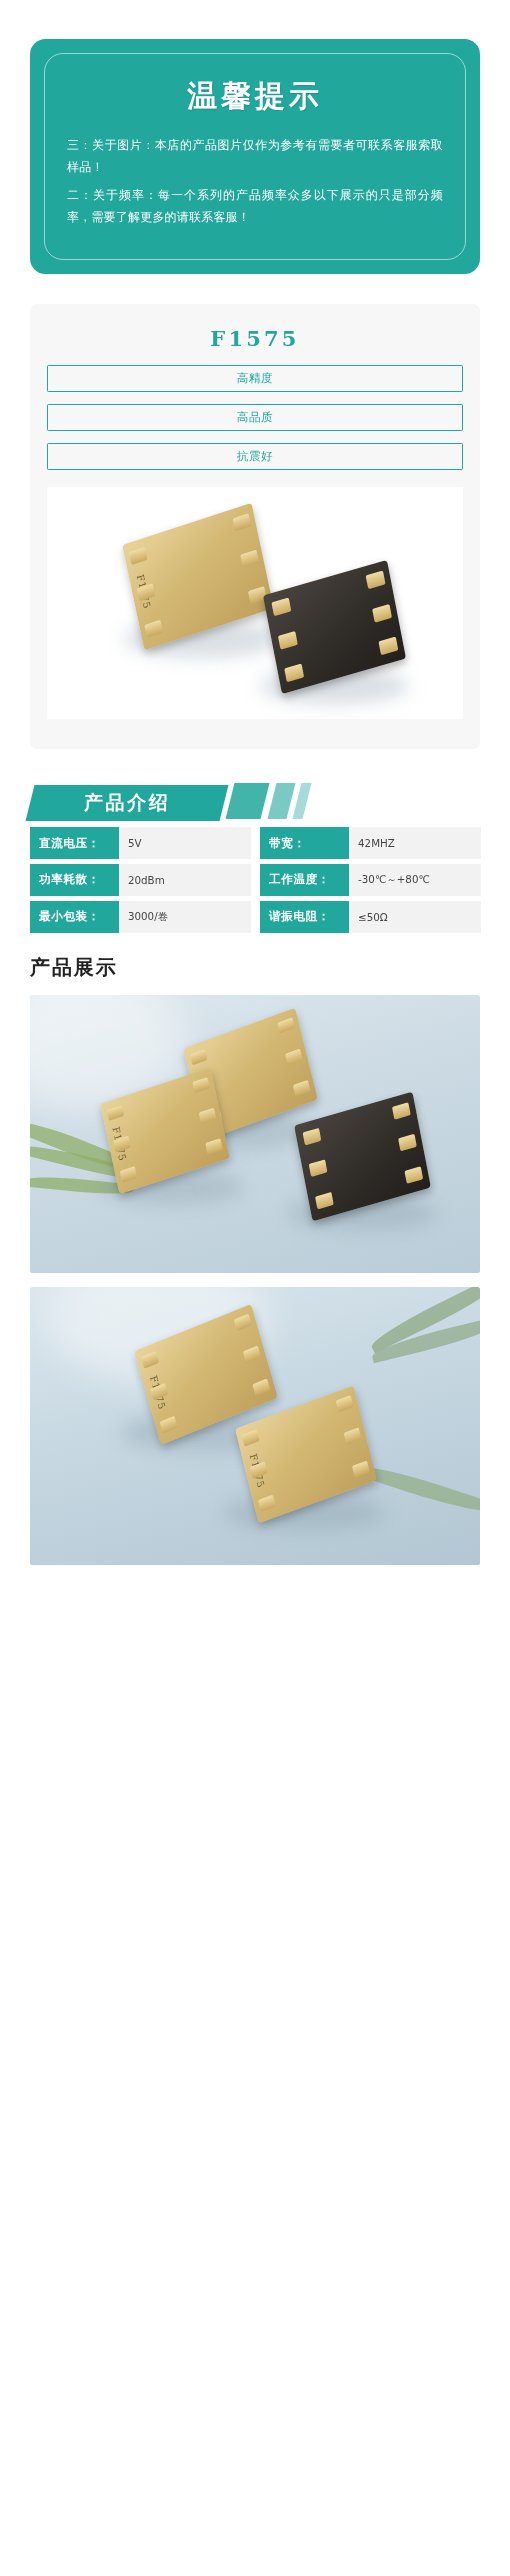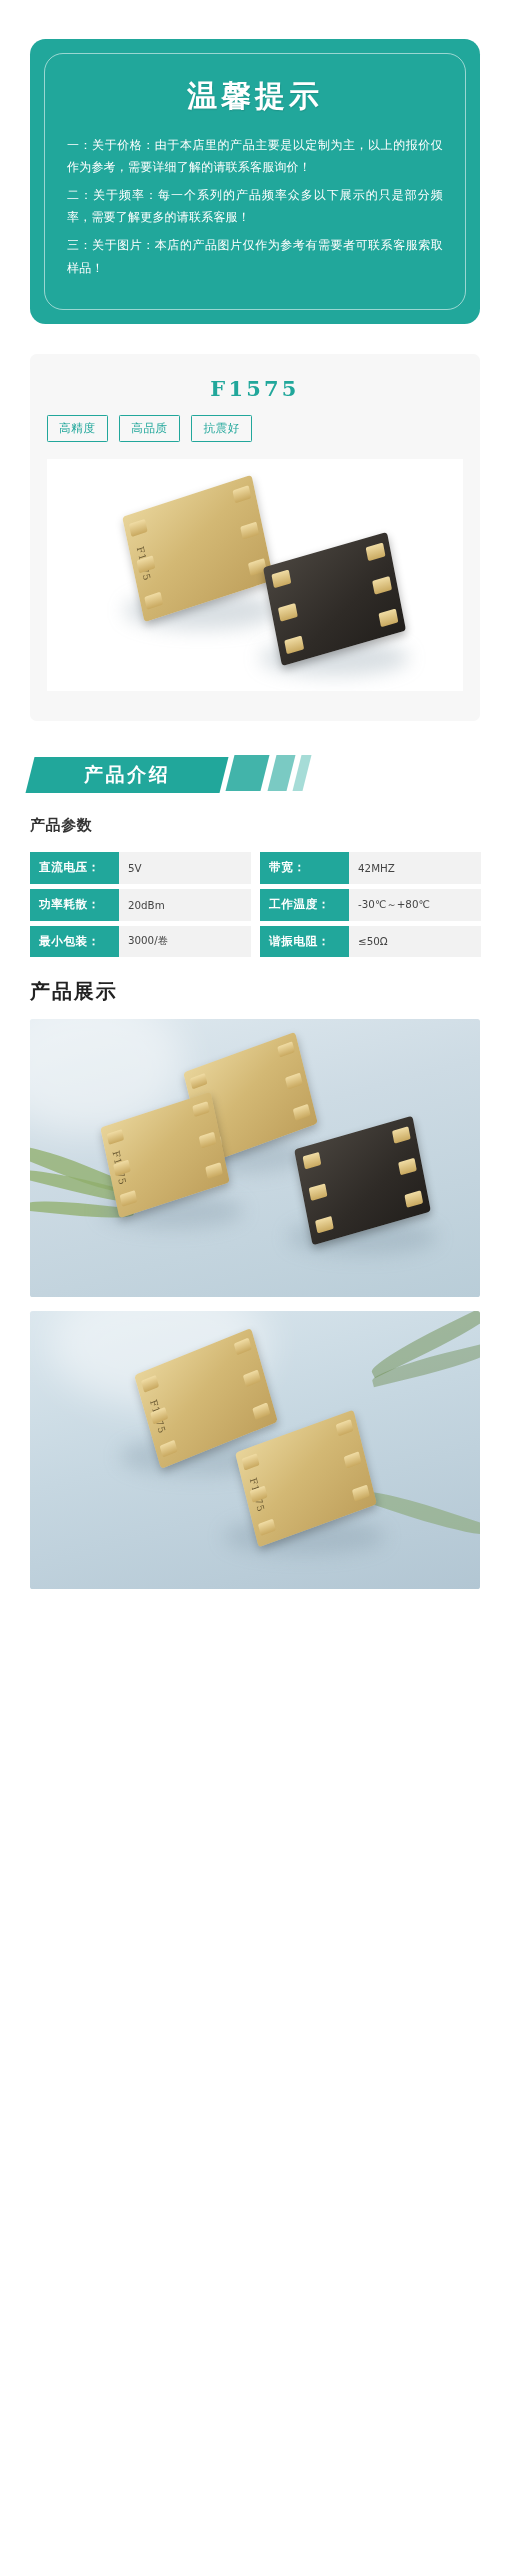--- a/index.html
+++ b/index.html
@@ -102,23 +102,24 @@
   .hero-model {
     color: #21a79b;
     font-family: "DejaVu Serif", "Liberation Serif", serif;
     font-size: 21px;
     font-weight: bold;
     letter-spacing: 3.2px;
     margin-bottom: 14px;
   }
   .tag-row {
     display: flex;
-    justify-content: flex-start;
+    justify-content: space-between;
     gap: 11.6px;
     margin-bottom: 17px;
+    flex-direction: column;
   }
   .tag {
     border: 0.6px solid #21a79b;
     color: #21a79b;
     font-size: 11.6px;
     padding: 5.2px 11px;
     border-radius: 1.3px;
     letter-spacing: 0.6px;
   }
   .hero-photo {
@@ -267,23 +268,22 @@
 </head>
 <body>
 
 <div class="page">
 
   <div class="notice-wrap">
     <div class="notice-card">
       <div class="notice-inner">
         <div class="notice-title">温馨提示</div>
         <ul class="notice-list">
-          <li>一：关于价格：由于本店里的产品主要是以定制为主，以上的报价仅作为参考，需要详细了解的请联系客服询价！</li>
+          <li>三：关于图片：本店的产品图片仅作为参考有需要者可联系客服索取样品！</li>
           <li>二：关于频率：每一个系列的产品频率众多以下展示的只是部分频率，需要了解更多的请联系客服！</li>
-          <li>三：关于图片：本店的产品图片仅作为参考有需要者可联系客服索取样品！</li>
         </ul>
       </div>
     </div>
   </div>
 
   <div class="hero-wrap">
     <div class="hero-card">
       <div class="hero-model">F1575</div>
       <div class="tag-row">
         <div class="tag">高精度</div>
@@ -321,21 +321,20 @@
     <div class="sec-banner">
       <div class="bar">
         <span>产品介绍</span>
       </div>
       <div class="streak streak-1"></div>
       <div class="streak streak-2"></div>
       <div class="streak streak-3"></div>
     </div>
   </div>
 
-  <div class="sub-head">产品参数</div>
 
   <table class="param-table">
     <tbody>
       <tr>
         <td class="pk">直流电压：</td>
         <td class="pv">5V</td>
         <td class="spacer"></td>
         <td class="pk">带宽：</td>
         <td class="pv">42MHZ</td>
       </tr>

